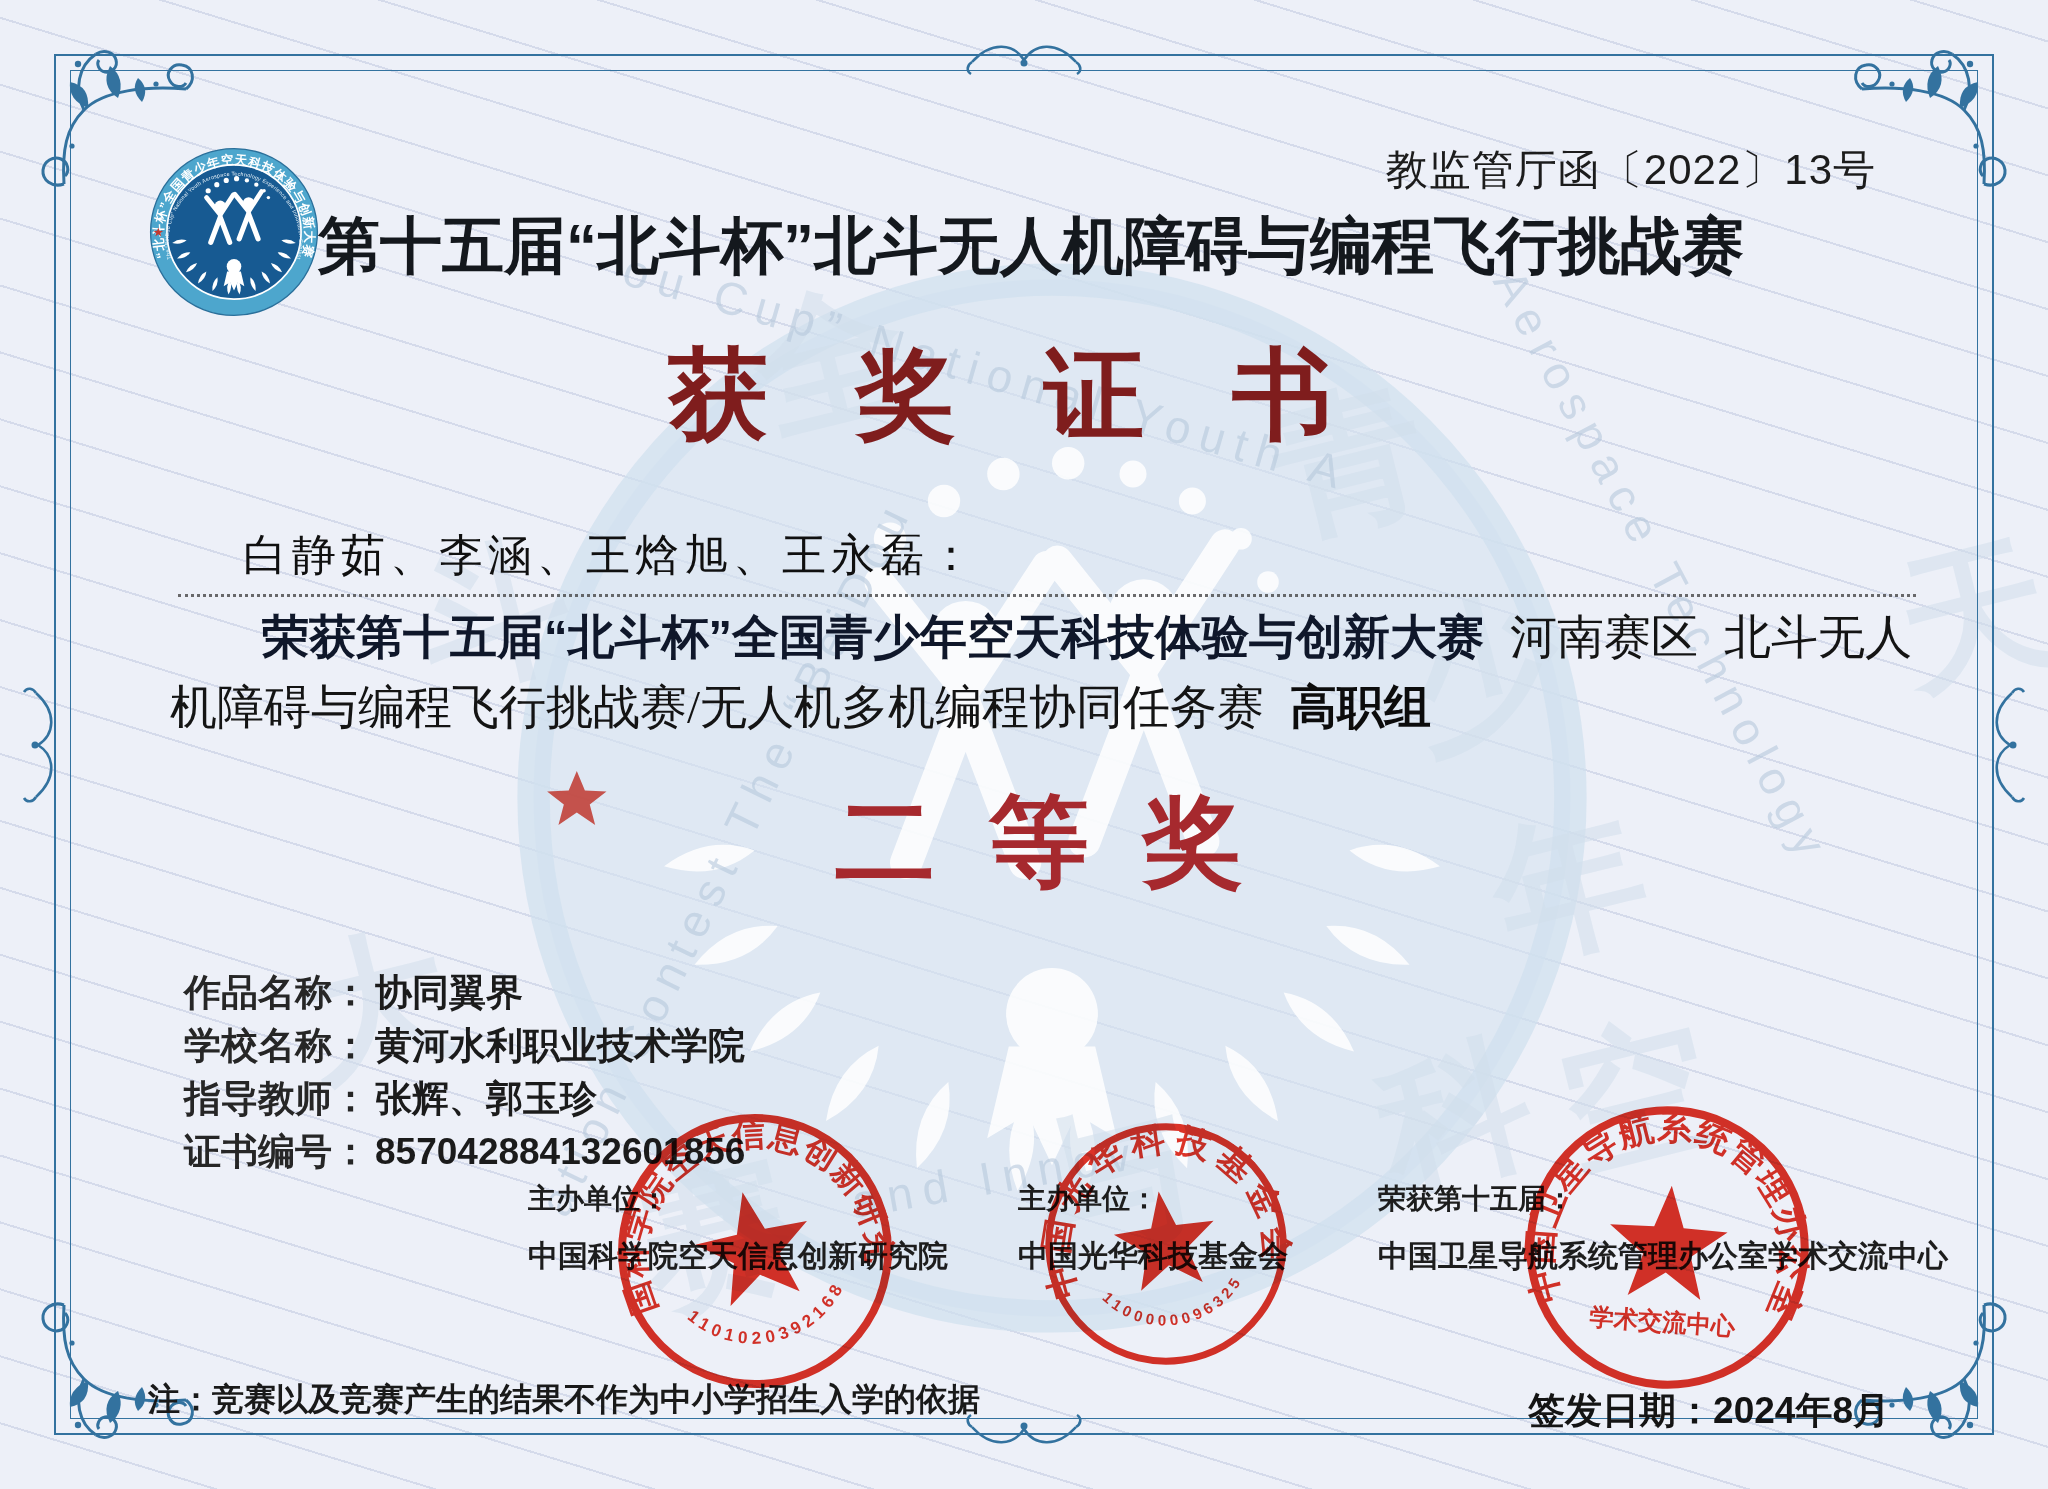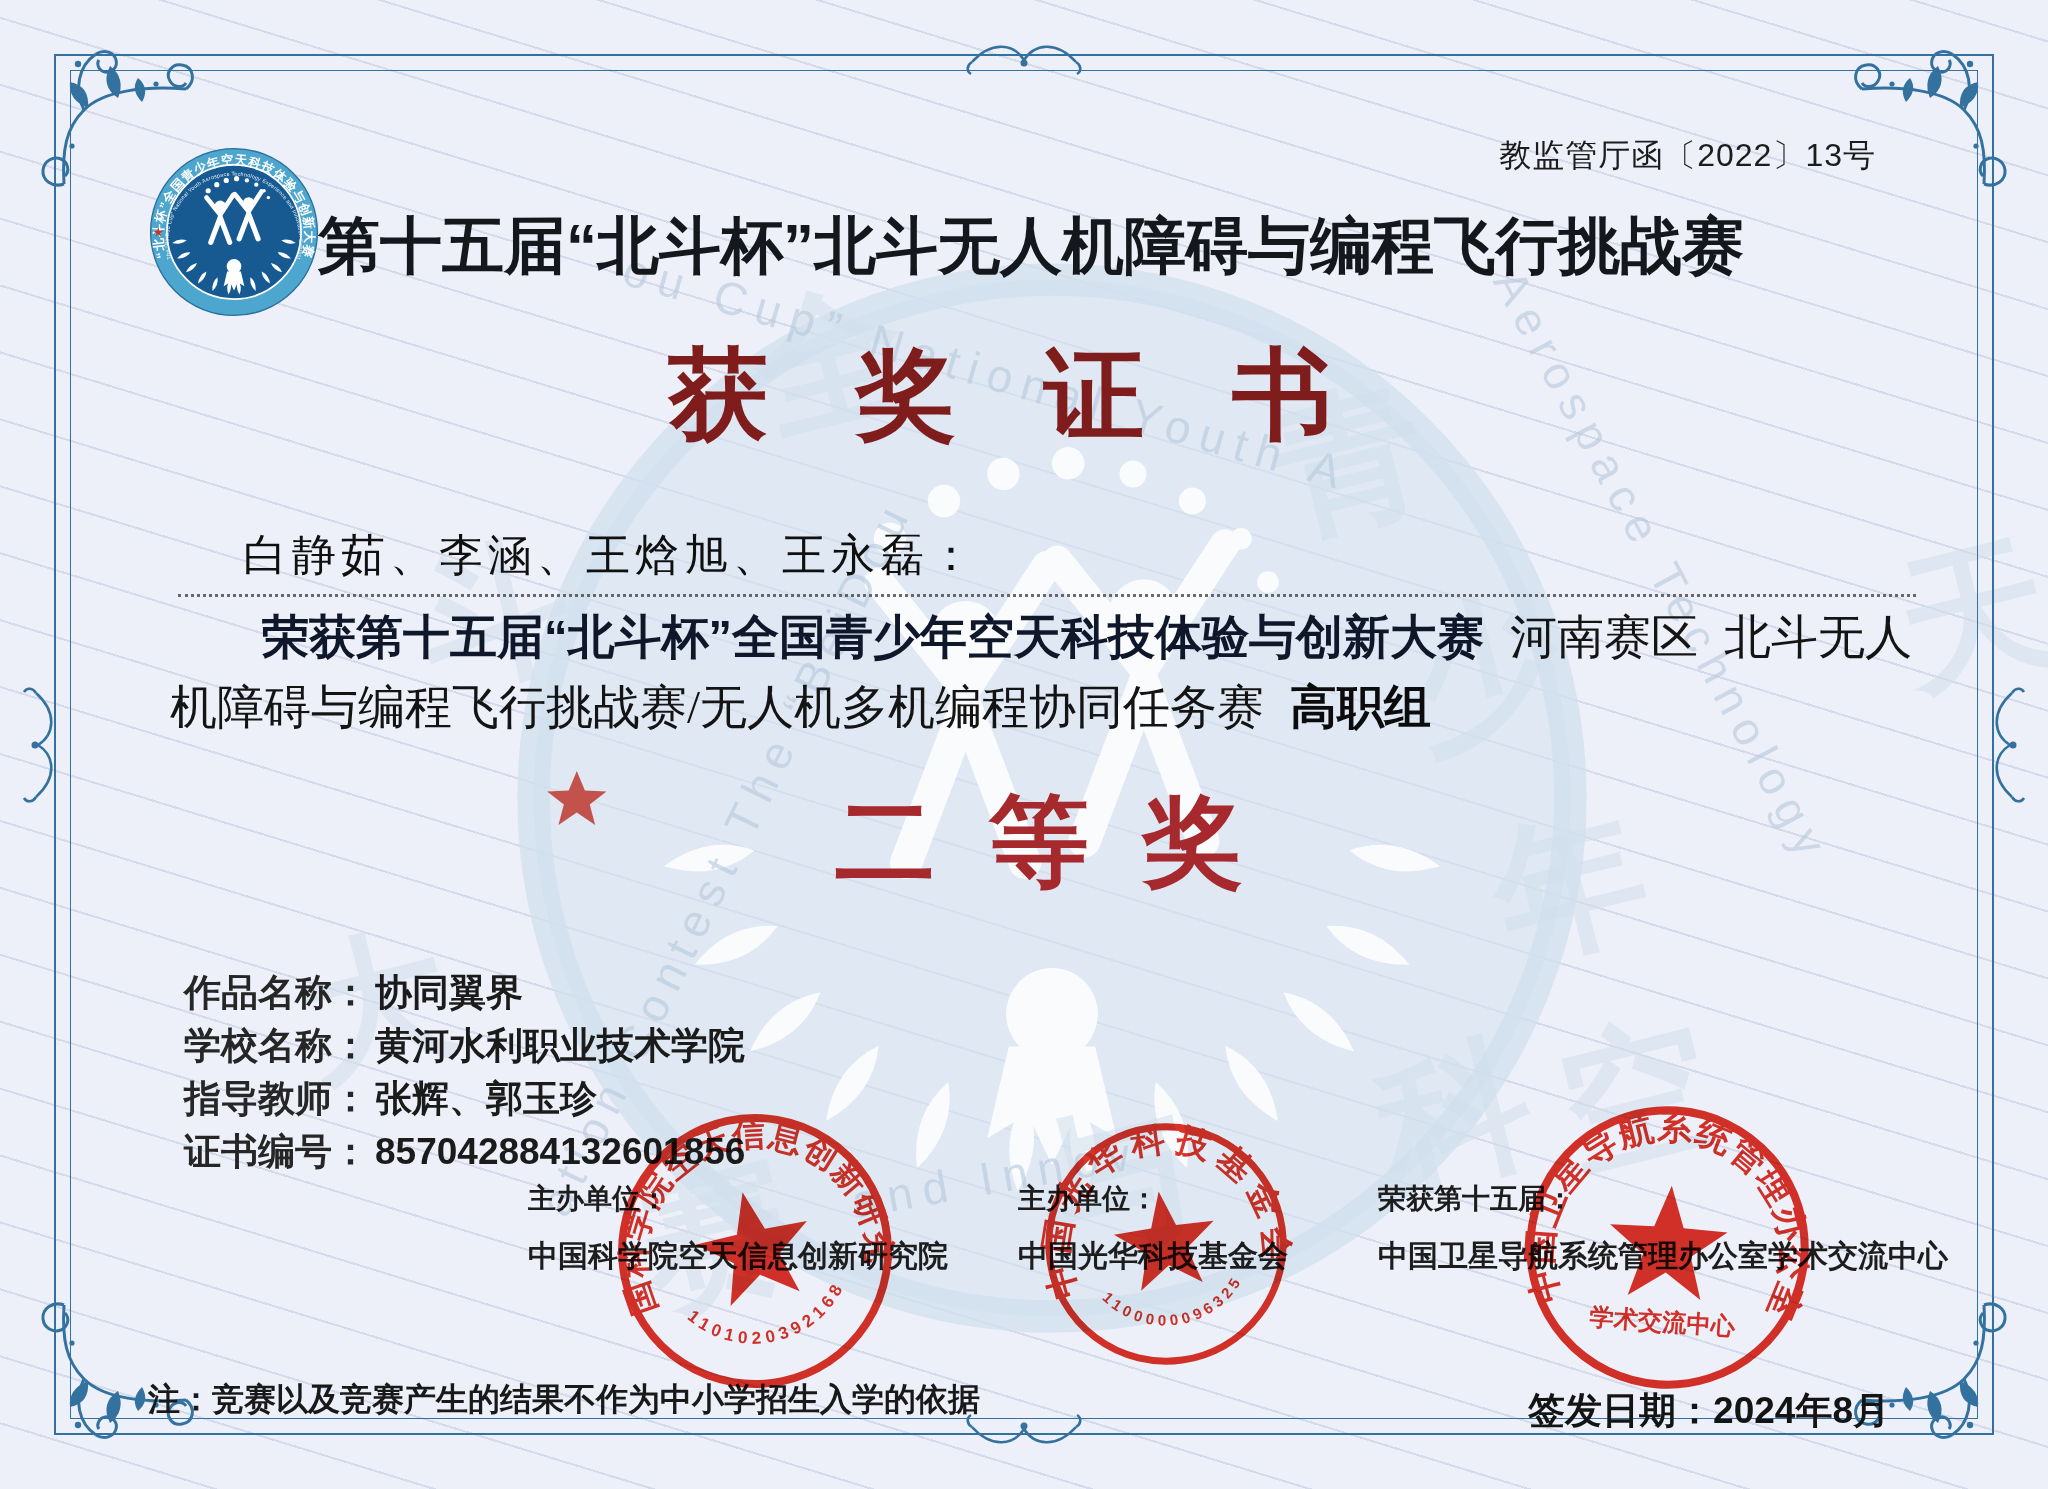--- a/index.html
+++ b/index.html
@@ -29,21 +29,21 @@
   .m-bottom{left:962px;bottom:32px;transform:scaleY(-1);}
   .m-left{left:-18px;top:723px;transform:rotate(90deg);}
   .m-right{right:-18px;top:723px;transform:rotate(-90deg);}
   
   .wm-layer{position:absolute;inset:0;z-index:1;pointer-events:none;}
   .wm-emblem{position:absolute;left:512px;top:258px;width:1080px;height:1080px;}
   .wm-glyph{position:absolute;font-size:150px;font-weight:700;color:#d2dfec;opacity:.55;transform:rotate(-14deg);line-height:1;}
   .wm-en{position:absolute;font-size:46px;letter-spacing:10px;color:#b7c9dc;opacity:.6;white-space:nowrap;}
   
   .content{position:absolute;inset:0;z-index:4;}
-  .doc-number{position:absolute;right:172px;top:134px;font-size:32px;color:#1c1c1c;letter-spacing:1px;}
+  .doc-number{position:absolute;right:172px;top:142px;font-size:42px;color:#1c1c1c;letter-spacing:1px;}
   .logo{position:absolute;left:148px;top:146px;width:172px;height:172px;}
   .lg-zh{font-size:14.5px;fill:#ffffff;font-weight:700;letter-spacing:1px;}
   .lg-en{font-size:6.2px;fill:#eaf4fa;letter-spacing:.3px;}
   .comp-title{position:absolute;left:318px;top:204px;width:1660px;font-size:62px;font-weight:900;color:#14181d;letter-spacing:0;white-space:nowrap;}
   .cert-title{position:absolute;left:0;right:0;top:326px;text-align:center;
     font-family:"Liberation Serif","DejaVu Serif",serif;font-weight:700;
     font-size:100px;letter-spacing:88px;padding-left:40px;color:#7f1d1d;line-height:140px;}
   .recipients{position:absolute;left:243px;top:526px;font-family:"Liberation Serif","DejaVu Serif",serif;
     font-size:44px;color:#101010;letter-spacing:5px;}
   .dotline{position:absolute;left:178px;right:132px;top:560px;height:34px;border-bottom:3px dotted rgba(70,70,70,.8);}

